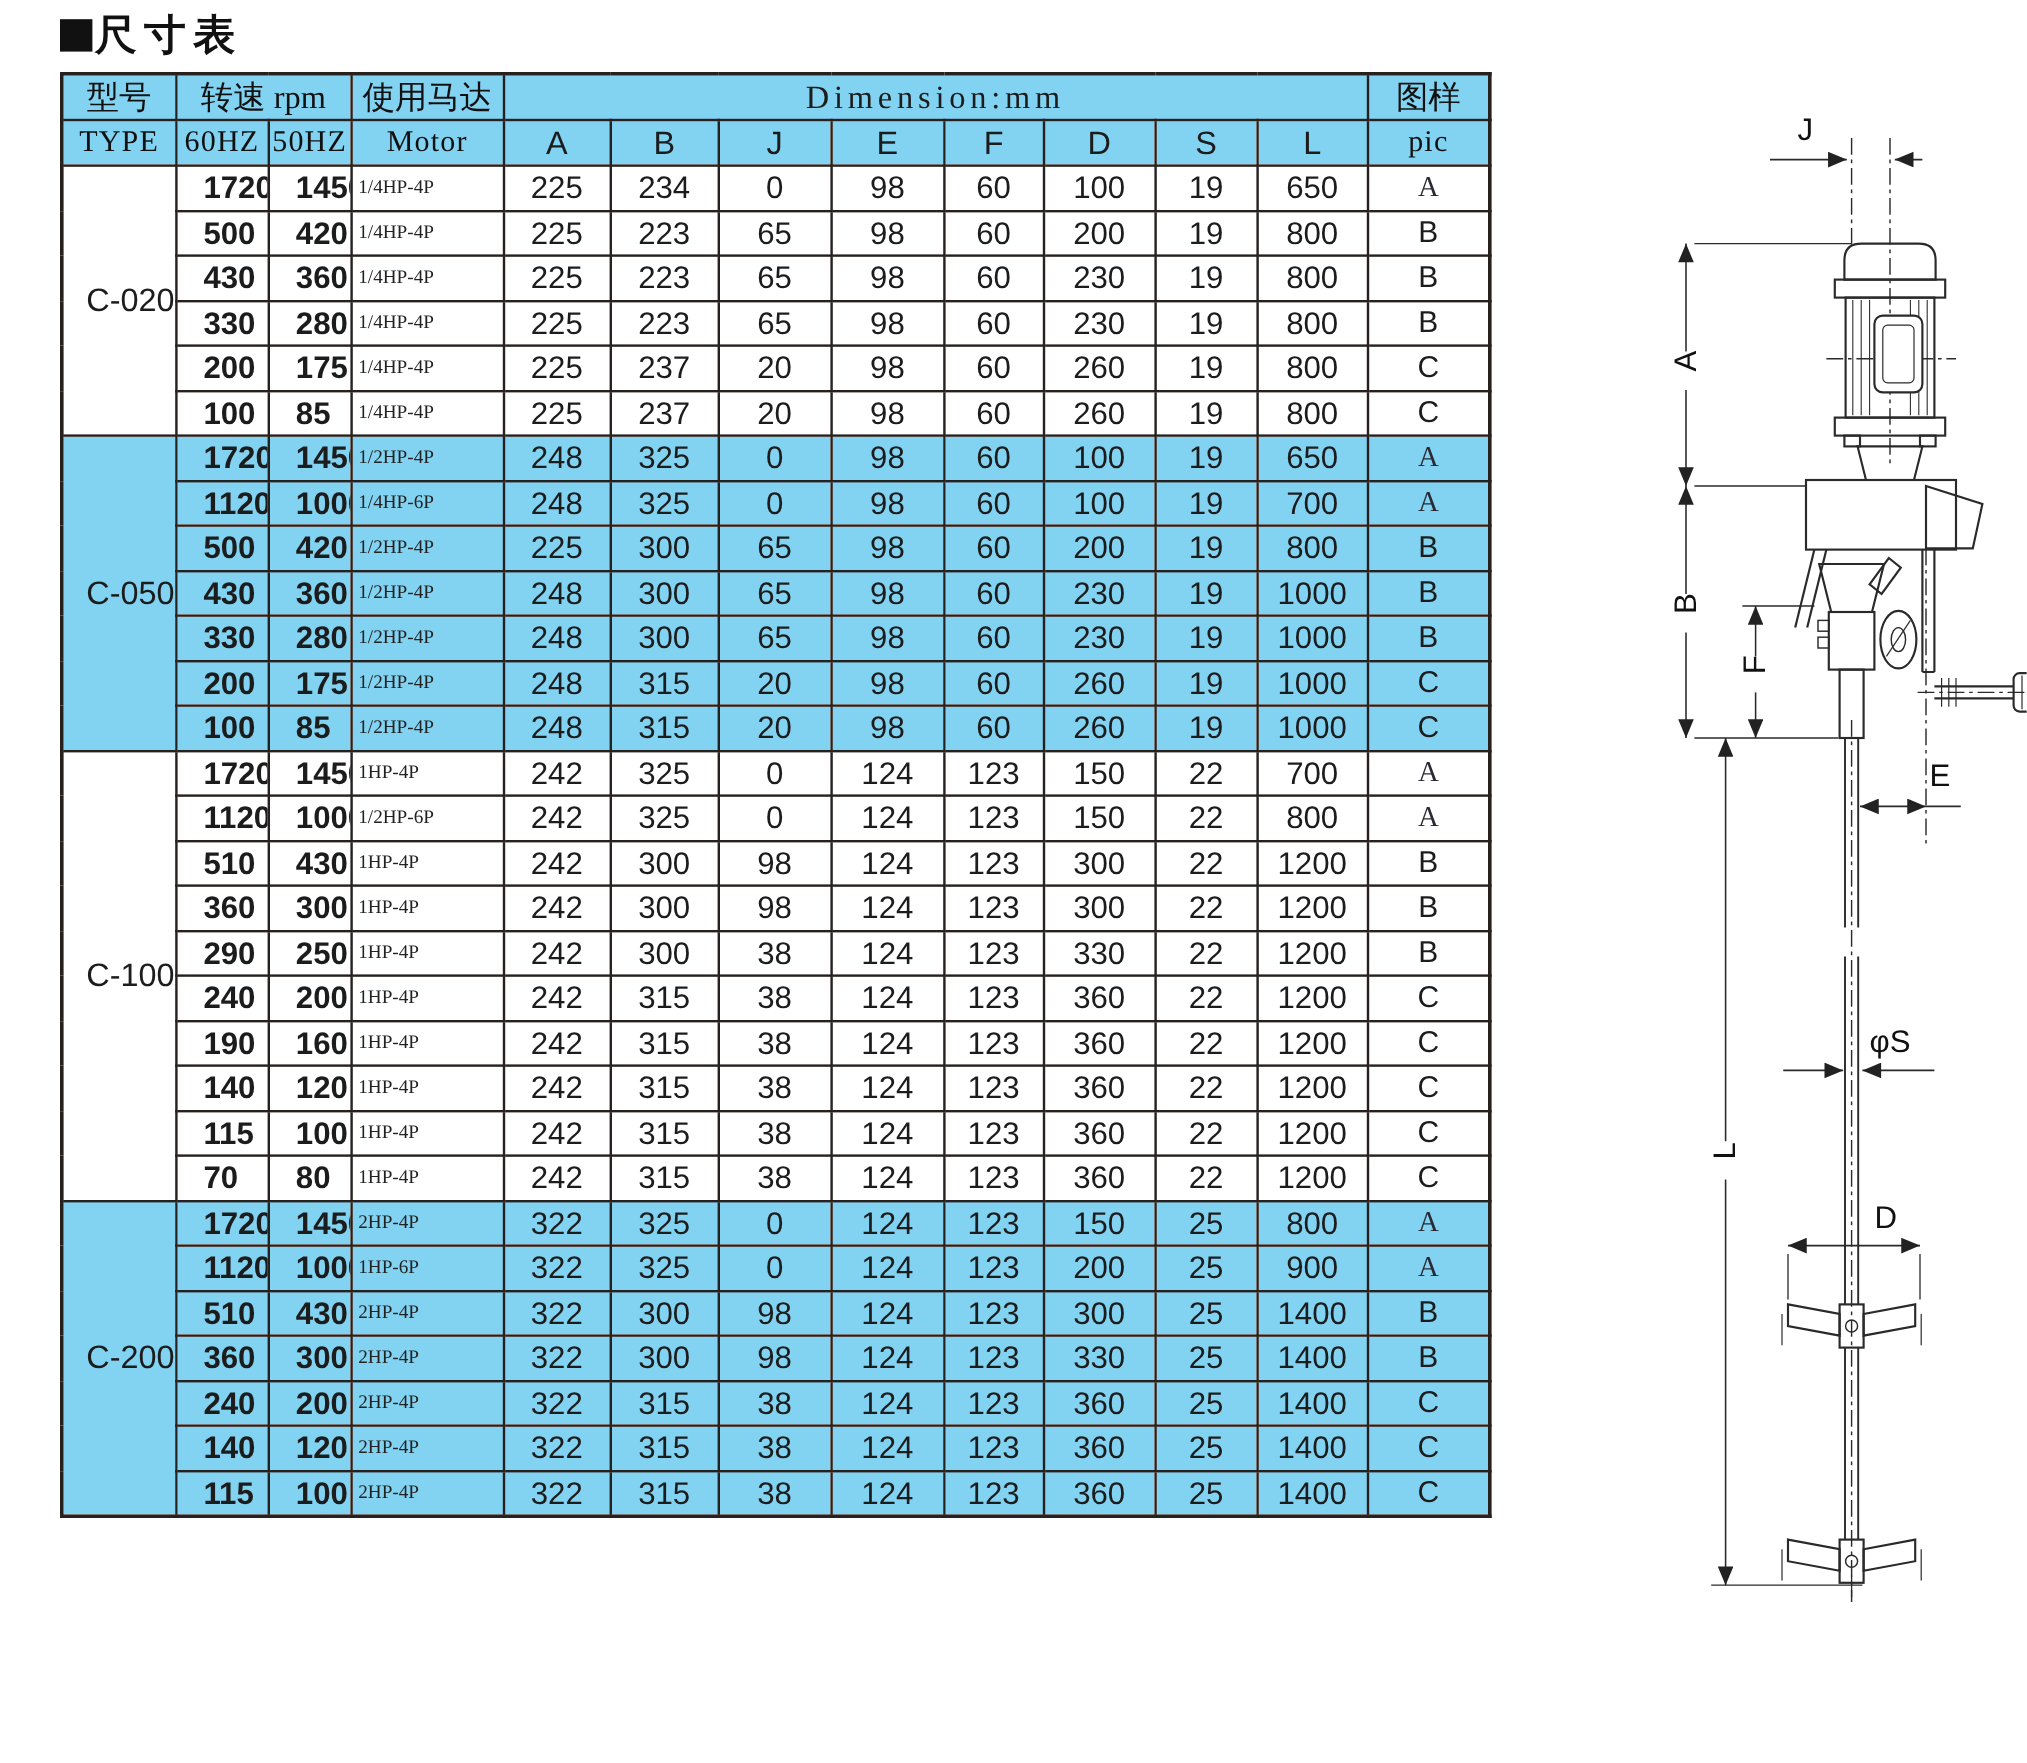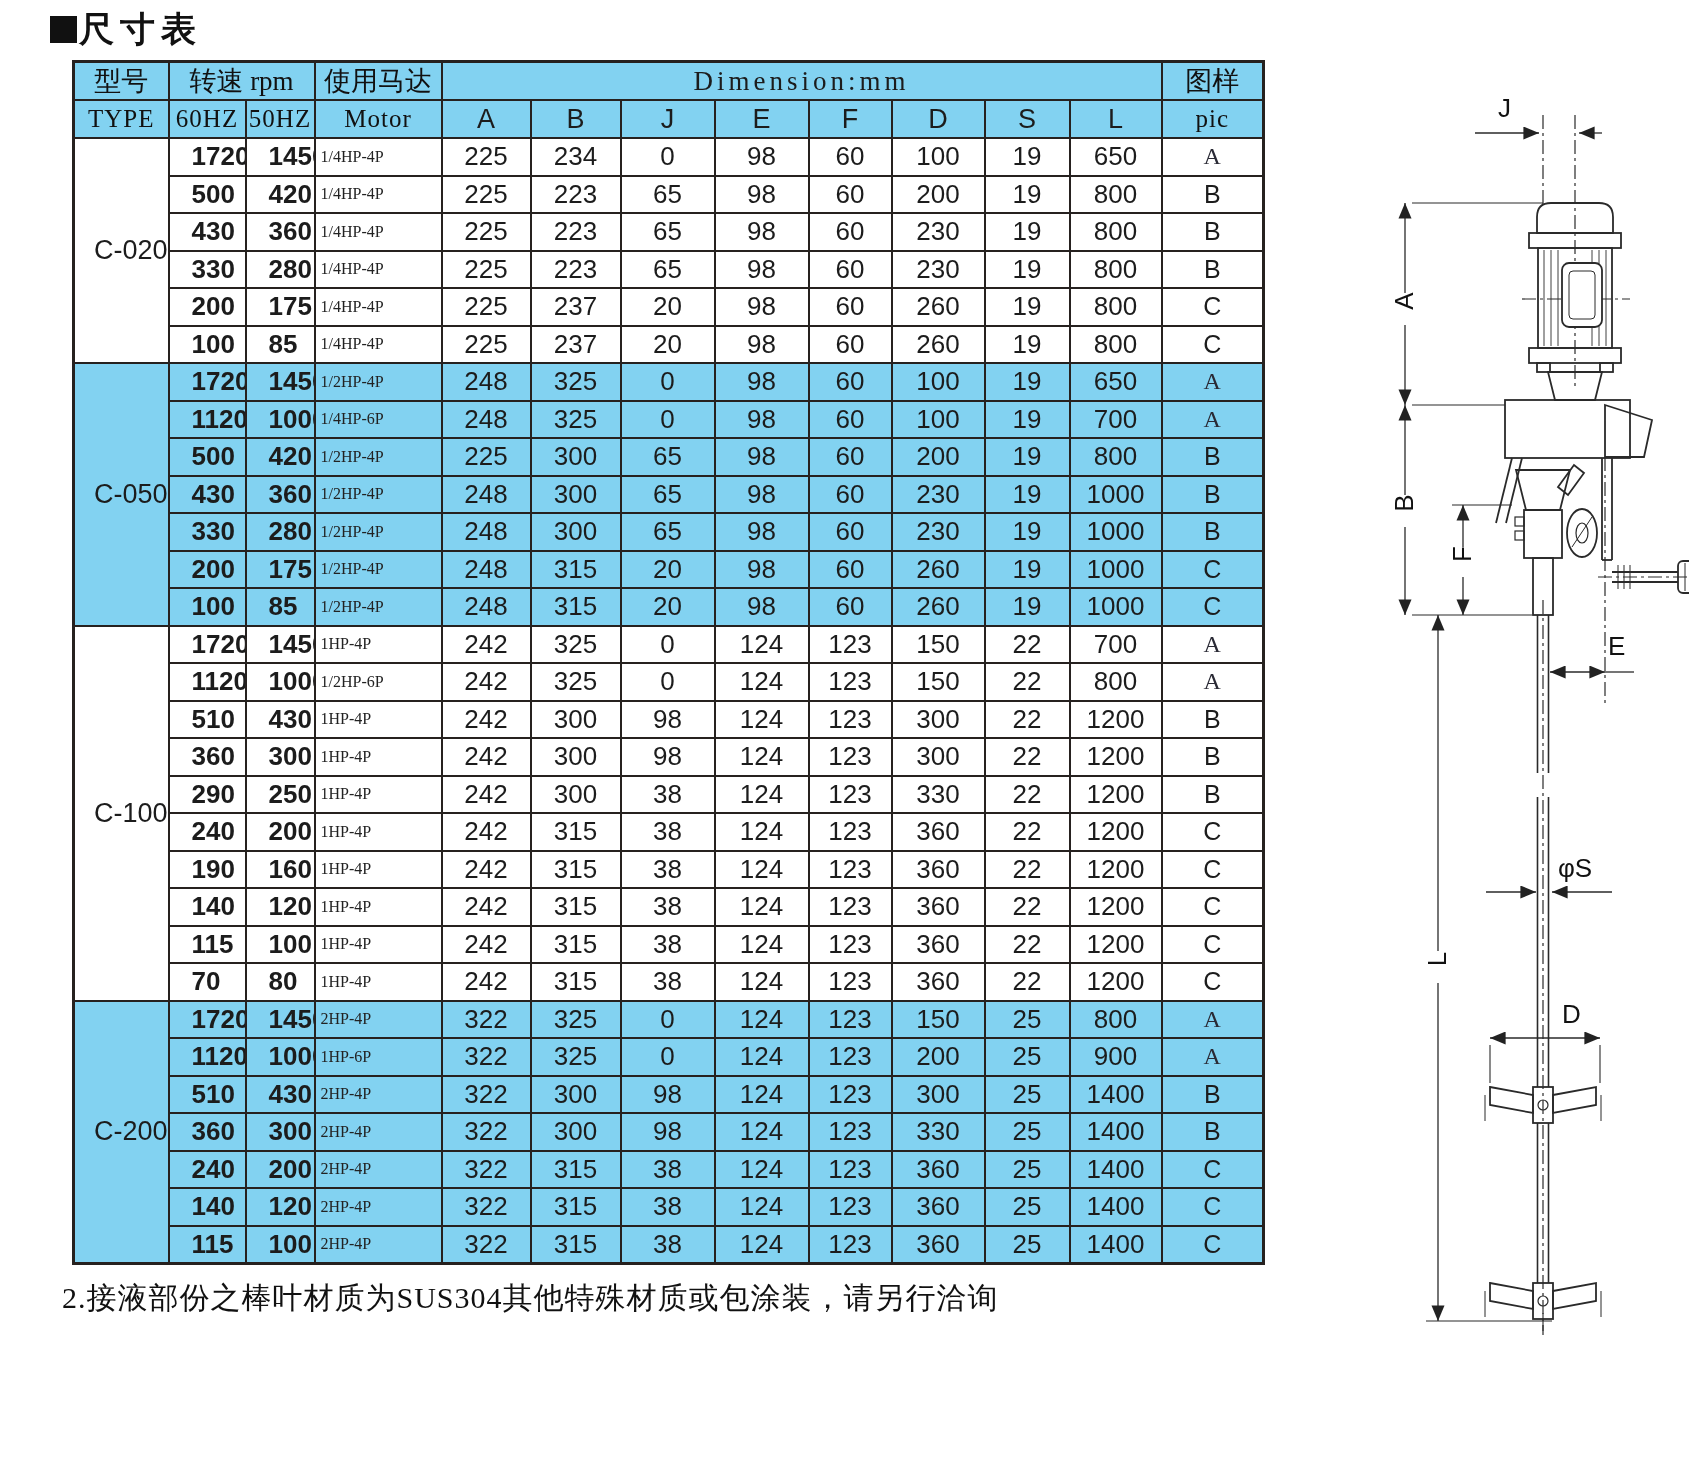--- a/index.html
+++ b/index.html
@@ -4,21 +4,21 @@
 <style>
   html,body{margin:0;padding:0;background:#ffffff;width:1689px;height:1469px;overflow:hidden;}
   body{font-family:"Liberation Sans",sans-serif;color:#1c1c1c;position:relative;}
 
   
   .title-wrap{position:absolute;left:50px;top:6px;display:flex;align-items:center;gap:2px;}
   .title-square{width:27px;height:27px;background:#111;display:inline-block;}
   .title-text{font-family:"Liberation Serif",serif;font-size:35px;font-weight:600;letter-spacing:6px;color:#111;}
 
   
-  .dim-table{position:absolute;left:72px;top:60px;border-collapse:collapse;table-layout:fixed;width:1190px;border:3px solid #26211f;}
+  .dim-table{position:absolute;left:50px;top:60px;border-collapse:collapse;table-layout:fixed;width:1190px;border:3px solid #26211f;}
   .dim-table th,.dim-table td{border:2px solid #26211f;padding:0;overflow:hidden;white-space:nowrap;}
   .dim-table thead th{background:var(--hl,#82d2f1);font-weight:normal;}
   .dim-table thead tr{height:38px;}
   .dim-table tbody tr{height:37.5px;}
   th.cn{font-family:"Liberation Serif",serif;font-size:27px;color:#111;}
   th.en{font-family:"Liberation Serif",serif;font-size:25px;color:#111;letter-spacing:1px;}
   th.dimspan{font-family:"Liberation Serif",serif;font-size:27px;letter-spacing:4px;}
   th.dimletter{font-family:"Liberation Sans",sans-serif;font-size:27px;}
   td{font-size:26px;text-align:center;vertical-align:middle;background:#ffffff;}
   tr.hl td{background:var(--hl,#82d2f1);}
@@ -507,21 +507,20 @@
         <td class="num">123</td>
         <td class="num">360</td>
         <td class="num">25</td>
         <td class="num">1400</td>
         <td class="pic">C</td>
       </tr>
     </tbody>
 </table>
 
 <div class="notes">
-  <p>2.接液部份之棒叶材质为SUS304其他特殊材质或包涂装，请另行洽询</p>
 </div>
 
 <svg class="diagram" width="389" height="1290" viewBox="0 0 389 1290">
   <defs>
     <marker id="ae" orient="auto" markerWidth="13" markerHeight="11" refX="12" refY="5">
       <path d="M0,0 L12,5 L0,10 z" fill="#222"></path>
     </marker>
     <marker id="as" orient="auto" markerWidth="13" markerHeight="11" refX="0" refY="5">
       <path d="M12,0 L0,5 L12,10 z" fill="#222"></path>
     </marker>

